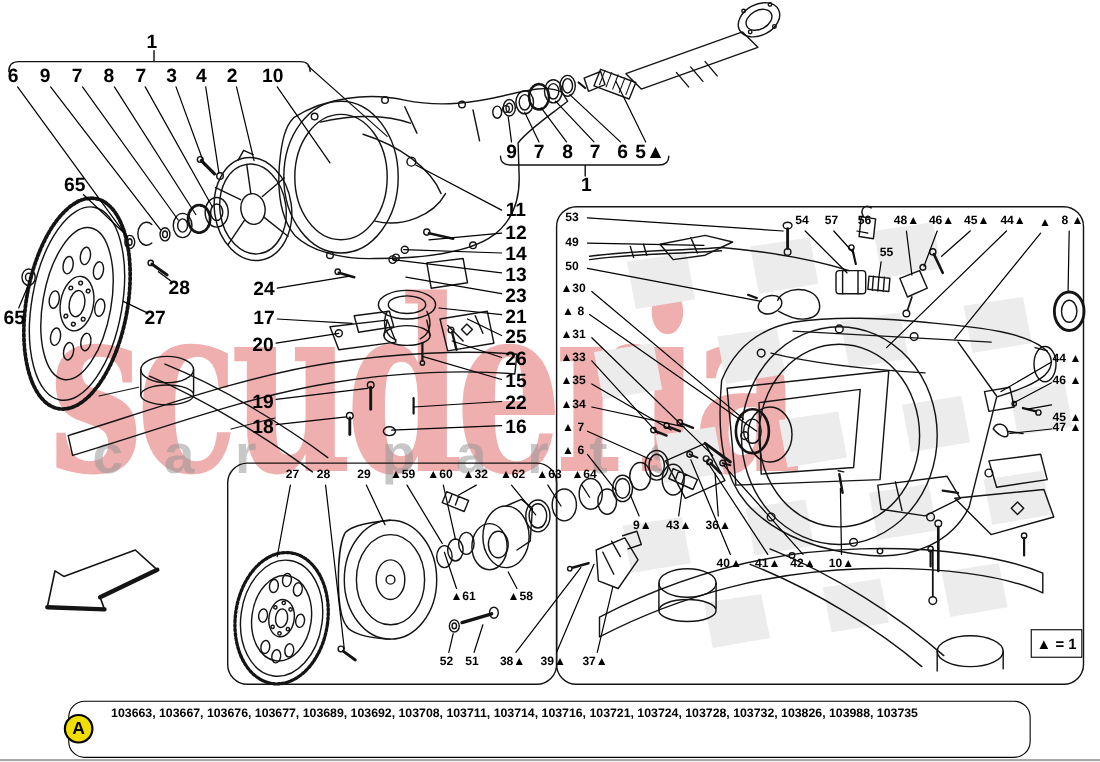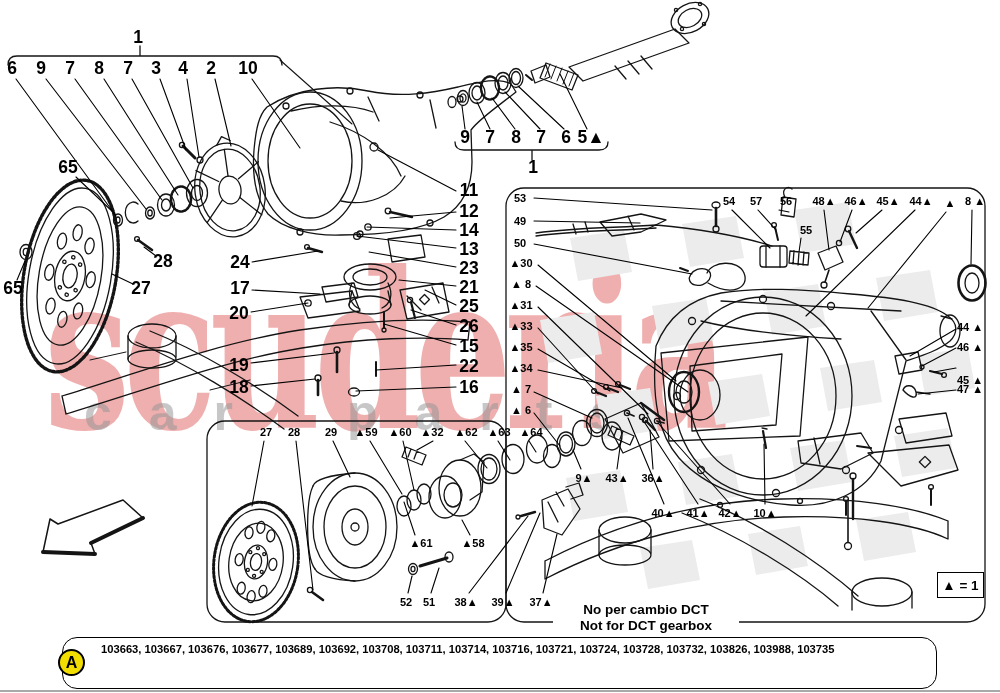--- a/index.html
+++ b/index.html
@@ -559,24 +559,20 @@
       <span class="co sm" style="left: 429px; top: 602px;">51</span>
       <span class="co sm" style="left: 466px; top: 602px;">38▲</span>
       <span class="co sm" style="left: 503px; top: 602px;">39▲</span>
       <span class="co sm" style="left: 541px; top: 602px;">37▲</span>
     </div>
 
   <div class="legend">
     <span>▲ = 1</span>
   </div>
 
-  <div class="dct">
-    <div>No per cambio DCT</div>
-    <div>Not for DCT gearbox</div>
-  </div>
 
   <div class="note">
     <div class="badge">
       <span>A</span>
     </div>
     <div class="note-text">
       <div>103663, 103667, 103676, 103677, 103689, 103692, 103708, 103711, 103714, 103716, 103721, 103724, 103728, 103732, 103826, 103988, 103735</div>
     </div>
   </div>
 

